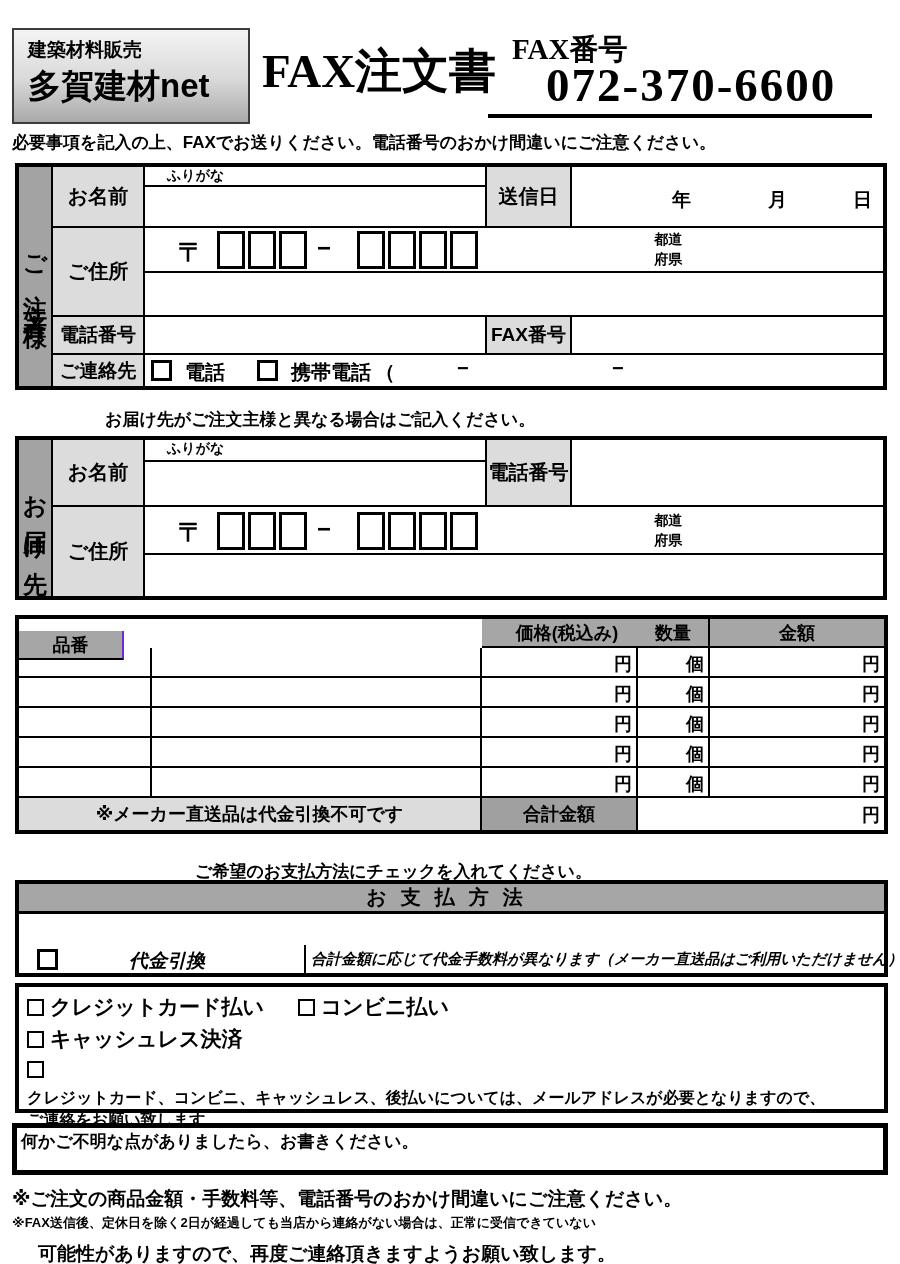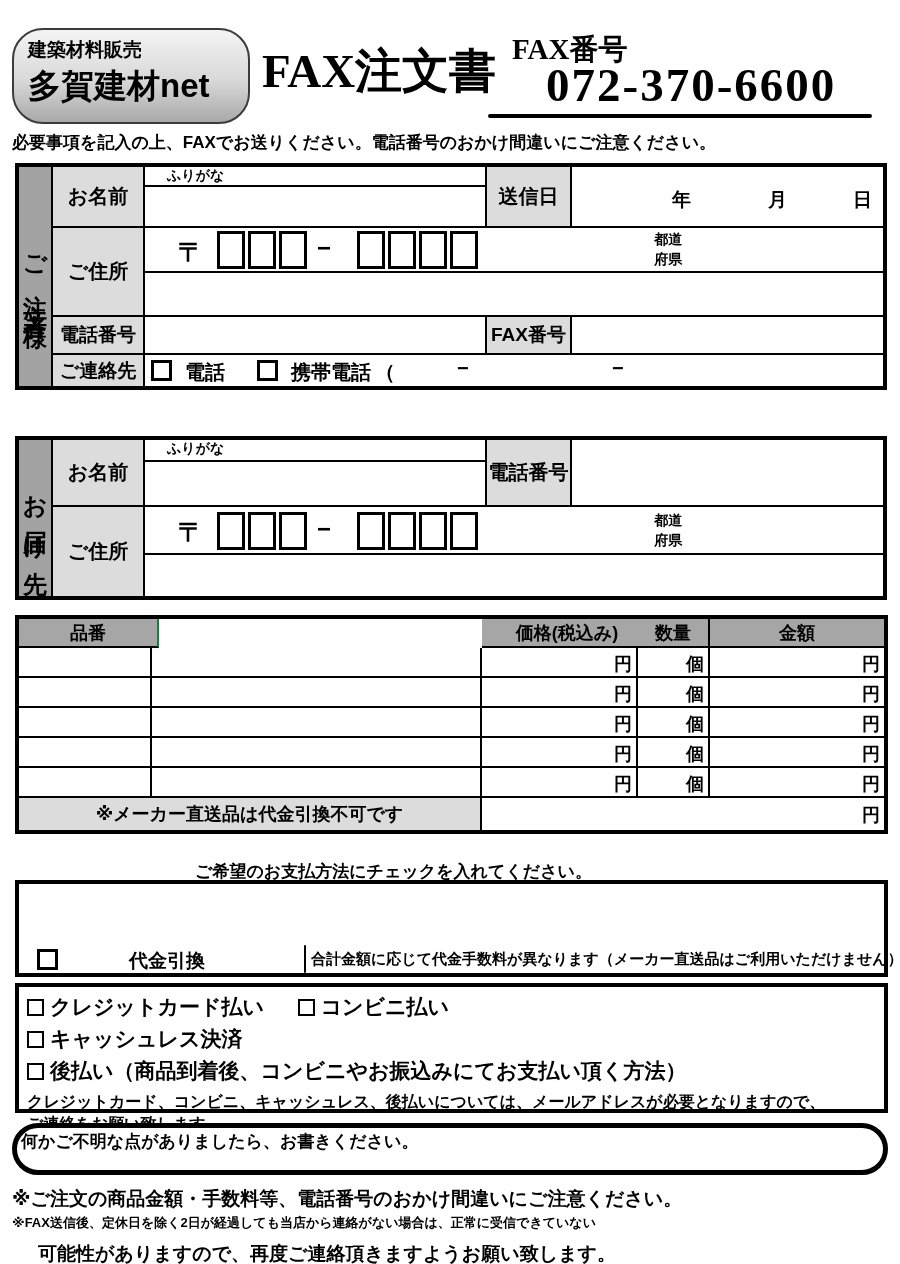--- a/index.html
+++ b/index.html
@@ -1,18 +1,18 @@
 <!DOCTYPE html>
 <html><head>
 <meta charset="utf-8">
 <style>
   html,body{margin:0;padding:0;background:#fff;}
   #page{position:relative;width:900px;height:1264px;background:#fff;overflow:hidden;
         font-family:"Liberation Sans","DejaVu Sans",sans-serif;font-weight:bold;color:#000;}
-  .abs{position:absolute;box-sizing:border-box;border-radius:31px;}
+  .abs{position:absolute;box-sizing:border-box;}
   .flexc{display:flex;align-items:center;justify-content:center;text-align:center;}
   .lbl{background:#dcdcdc;}
   .hdr{background:#a6a6a6;}
   .tbl{position:absolute;box-sizing:border-box;border:4px solid #000;background:#fff;}
   .vlabel{writing-mode:vertical-rl;text-orientation:upright;letter-spacing:10px;
           display:flex;align-items:center;justify-content:center;}
   .cb{position:absolute;box-sizing:border-box;border:3px solid #000;background:#fff;width:21px;height:21px;}
   .cbs{display:inline-block;box-sizing:border-box;border:2px solid #000;background:#fff;width:17px;height:17px;margin-right:6px;vertical-align:-2px;}
   .pbox{display:inline-block;box-sizing:border-box;width:28px;height:38px;border:3px solid #000;background:#fff;margin-right:3px;vertical-align:middle;}
   .serif{font-family:"Liberation Serif","DejaVu Serif",serif;}
@@ -76,20 +76,21 @@
       <span class="cb" style="left:6px;top:5px;"></span>
       <span class="abs" style="left:40px;top:4px;">電話</span>
       <span class="cb" style="left:112px;top:5px;"></span>
       <span class="abs" style="left:146px;top:4px;">携帯電話</span>
       <span class="abs" style="left:230px;top:4px;">（</span>
       <span class="abs" style="left:312px;top:2px;">−</span>
       <span class="abs" style="left:467px;top:2px;">−</span>
     </div>
   </div>
 
+  <div class="abs" style="left:105px;top:408px;font-size:17px;">お届け先がご注文主様と異なる場合はご記入ください。</div>
 
   <div class="tbl" style="left:15px;top:436px;width:872px;height:164px;">
     <div class="cell vlabel" style="left:0;top:0;width:34px;height:156px;background:#a3a3a3;border-right:2px solid #000;font-size:24px;letter-spacing:6px;">お届け先</div>
     <div class="cell lbl flexc" style="left:34px;top:0;width:92px;height:67px;border-right:2px solid #000;border-bottom:2px solid #000;font-size:20px;">お名前</div>
     <div class="cell" style="left:126px;top:0;width:342px;height:22px;border-right:2px solid #000;border-bottom:2px solid #000;font-size:14px;padding-left:22px;">ふりがな</div>
     <div class="cell" style="left:126px;top:22px;width:342px;height:45px;border-right:2px solid #000;border-bottom:2px solid #000;"></div>
     <div class="cell lbl flexc" style="left:468px;top:0;width:85px;height:67px;border-right:2px solid #000;border-bottom:2px solid #000;font-size:20px;">電話番号</div>
     <div class="cell" style="left:553px;top:0;width:311px;height:67px;border-bottom:2px solid #000;"></div>
     <div class="cell lbl flexc" style="left:34px;top:67px;width:92px;height:89px;border-right:2px solid #000;font-size:20px;">ご住所</div>
     <div class="cell" style="left:126px;top:67px;width:738px;height:48px;border-bottom:2px solid #000;">
@@ -100,21 +101,21 @@
       <span class="abs" style="left:69%;top:4px;font-size:14px;line-height:1.4;text-align:center;">
         <span style="display:block;">都道</span>
         <span style="display:block;">府県</span>
       </span>
     </div>
     <div class="cell" style="left:126px;top:115px;width:738px;height:41px;"></div>
   </div>
 
   <div class="tbl" style="left:15px;top:615px;width:873px;height:219px;">
 
-    <div class="cell hdr flexc" style="left:0;top:0;width:140px;height:29px;border-right:2px solid #15803d;border-bottom:2px solid #000;font-size:18px;">品番</div>
+    <div class="cell hdr flexc" style="left:0;top:12px;width:105px;height:29px;border-right:2px solid #6d28d9;border-bottom:2px solid #000;font-size:18px;">品番</div>
     <div class="cell hdr flexc" style="left:463px;top:0;width:172px;height:29px;border-right:2px solid #000;border-bottom:2px solid #000;font-size:18px;">価格(税込み)</div>
     <div class="cell hdr flexc" style="left:619px;top:0;width:72px;height:29px;border-right:2px solid #000;border-bottom:2px solid #000;font-size:18px;">数量</div>
     <div class="cell hdr flexc" style="left:691px;top:0;width:174px;height:29px;border-bottom:2px solid #000;font-size:18px;">金額</div>
 
     <div class="cell" style="left:0;top:29px;width:133px;height:30px;border-right:2px solid #000;border-bottom:2px solid #000;"></div>
     <div class="cell" style="left:133px;top:29px;width:330px;height:30px;border-right:2px solid #000;border-bottom:2px solid #000;"></div>
     <div class="cell" style="left:463px;top:29px;width:156px;height:30px;border-right:2px solid #000;border-bottom:2px solid #000;font-size:18px;text-align:right;padding:4px 4px 0 0;">円</div>
     <div class="cell" style="left:619px;top:29px;width:72px;height:30px;border-right:2px solid #000;border-bottom:2px solid #000;font-size:18px;text-align:right;padding:4px 4px 0 0;">個</div>
     <div class="cell" style="left:691px;top:29px;width:174px;height:30px;border-bottom:2px solid #000;font-size:18px;text-align:right;padding:4px 4px 0 0;">円</div>
 
@@ -136,45 +137,47 @@
     <div class="cell" style="left:619px;top:119px;width:72px;height:30px;border-right:2px solid #000;border-bottom:2px solid #000;font-size:18px;text-align:right;padding:4px 4px 0 0;">個</div>
     <div class="cell" style="left:691px;top:119px;width:174px;height:30px;border-bottom:2px solid #000;font-size:18px;text-align:right;padding:4px 4px 0 0;">円</div>
 
     <div class="cell" style="left:0;top:149px;width:133px;height:30px;border-right:2px solid #000;border-bottom:2px solid #000;"></div>
     <div class="cell" style="left:133px;top:149px;width:330px;height:30px;border-right:2px solid #000;border-bottom:2px solid #000;"></div>
     <div class="cell" style="left:463px;top:149px;width:156px;height:30px;border-right:2px solid #000;border-bottom:2px solid #000;font-size:18px;text-align:right;padding:4px 4px 0 0;">円</div>
     <div class="cell" style="left:619px;top:149px;width:72px;height:30px;border-right:2px solid #000;border-bottom:2px solid #000;font-size:18px;text-align:right;padding:4px 4px 0 0;">個</div>
     <div class="cell" style="left:691px;top:149px;width:174px;height:30px;border-bottom:2px solid #000;font-size:18px;text-align:right;padding:4px 4px 0 0;">円</div>
 
     <div class="cell flexc" style="left:0;top:179px;width:463px;height:32px;background:#dcdcdc;border-right:2px solid #000;font-size:18px;">※メーカー直送品は代金引換不可です</div>
+    <div class="cell flexc" style="left:463px;top:179px;width:156px;height:32px;background:#a0a0a0;border-right:2px solid #000;font-size:18px;">合計金額</div>
     <div class="cell" style="left:619px;top:179px;width:246px;height:32px;font-size:18px;text-align:right;padding:5px 4px 0 0;">円</div>
   </div>
 
   <div class="abs" style="left:195px;top:860px;font-size:17px;">ご希望のお支払方法にチェックを入れてください。</div>
 
   <div class="tbl" style="left:15px;top:880px;width:873px;height:97px;">
-    <div class="cell" style="left:0;top:61px;width:865px;height:28px;font-size:19px;">
+    <div class="cell hdr flexc" style="left:0;top:0;width:865px;height:30px;border-bottom:3px solid #000;font-size:20px;letter-spacing:14px;">お支払方法</div>
+    <div class="cell" style="left:0;top:61px;width:865px;height:28px;font-size:19px;font-style:italic;">
       <span class="cb" style="left:18px;top:4px;"></span>
       <span class="abs" style="left:110px;top:3px;">代金引換</span>
       <span class="abs" style="left:285px;top:0;width:0;height:28px;border-left:2px solid #000;"></span>
       <span class="abs" style="left:292px;top:5px;font-size:15px;white-space:nowrap;">合計金額に応じて代金手数料が異なります（メーカー直送品はご利用いただけません）</span>
     </div>
   </div>
 
   <div class="tbl" style="left:15px;top:983px;width:873px;height:130px;padding:6px 0 0 8px;">
     <div style="font-size:21px;margin-bottom:4px;">
       <span class="cbs"></span><span>クレジットカード払い</span>
       <span style="display:inline-block;width:22px;"></span>
       <span class="cbs"></span><span>コンビニ払い</span>
     </div>
     <div style="font-size:21px;margin-bottom:4px;">
       <span class="cbs"></span><span>キャッシュレス決済</span>
     </div>
     <div style="font-size:21px;margin-bottom:6px;">
-      <span class="cbs"></span><span>後払い（商品到着後、コンビニやお振込みにてお支払い頂く方法）</span>
+      <span class="cbs"></span>
     </div>
     <div style="font-size:16px;line-height:1.4;">クレジットカード、コンビニ、キャッシュレス、後払いについては、メールアドレスが必要となりますので、</div>
     <div style="font-size:16px;line-height:1.4;">ご連絡をお願い致します。</div>
   </div>
 
   <div class="abs" style="left:12px;top:1123px;width:876px;height:52px;border:5px solid #000;box-sizing:border-box;background:#fff;">
     <div style="font-size:17px;padding:2px 0 0 4px;">何かご不明な点がありましたら、お書きください。</div>
   </div>
 
   <div class="abs" style="left:12px;top:1186px;font-size:19px;">※ご注文の商品金額・手数料等、電話番号のおかけ間違いにご注意ください。</div>

